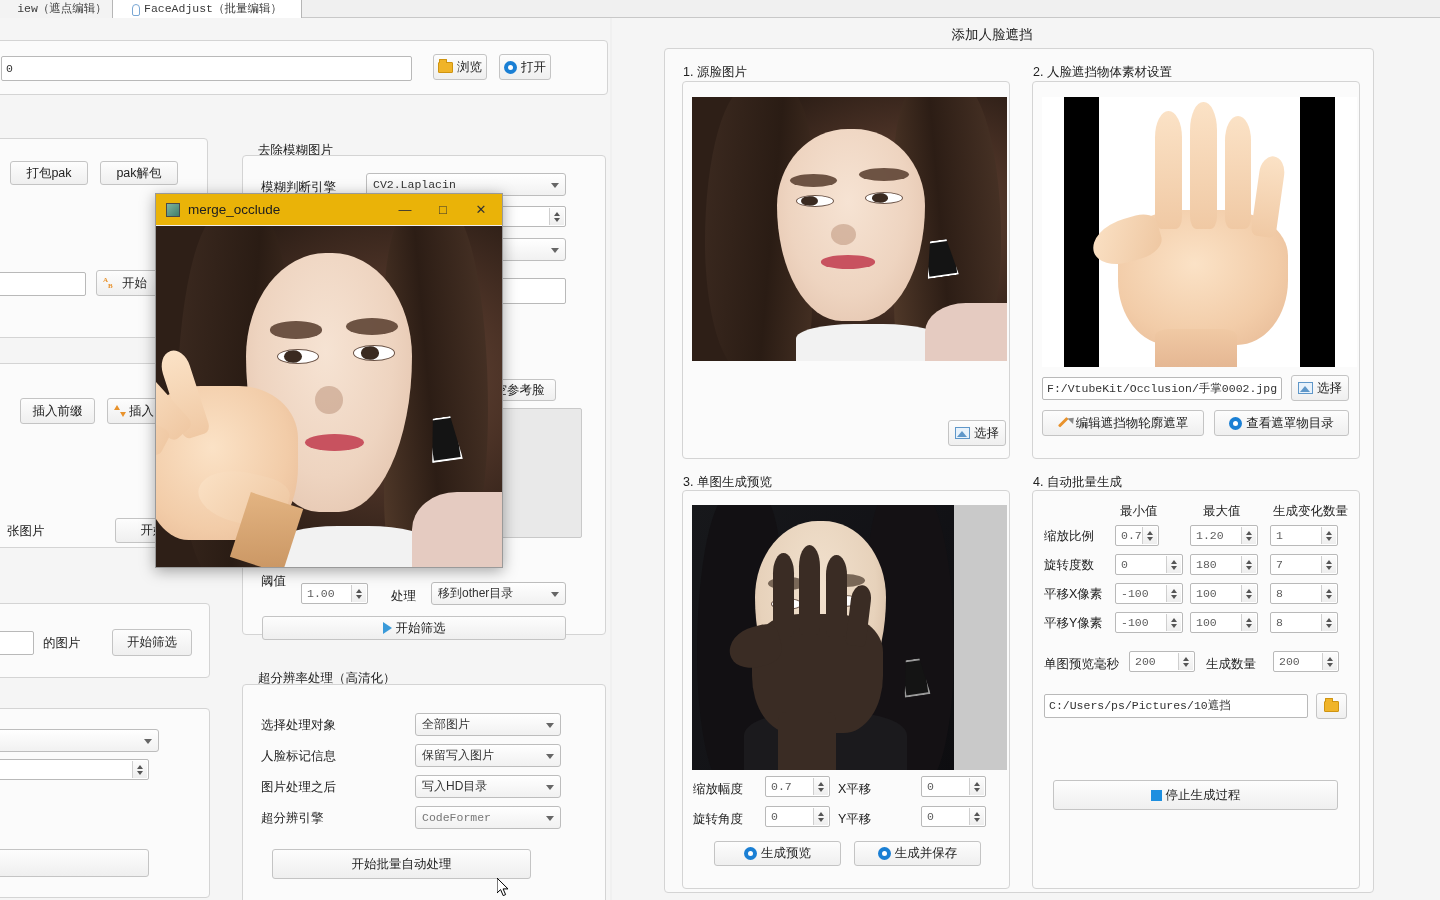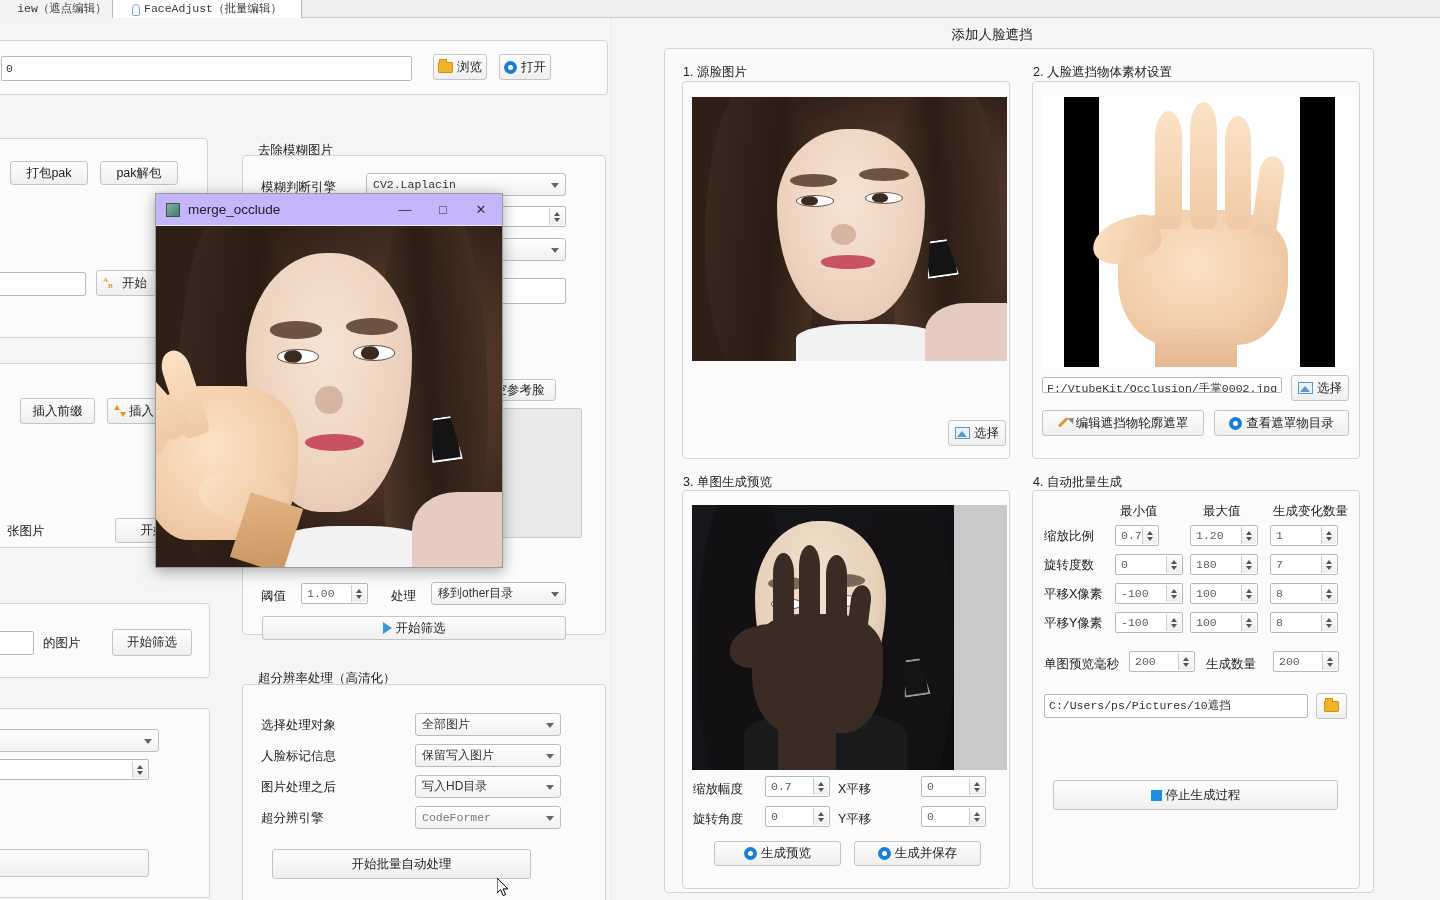--- a/index.html
+++ b/index.html
@@ -132,21 +132,21 @@
       border-radius:48% 48% 44% 44%/40% 40% 60% 60%;}
   .dk-body{position:absolute;left:20%;bottom:0;width:62%;height:22%;background:#1b1a1d;border-radius:40% 40% 0 0;}
   .sil-palm{position:absolute;left:23%;top:41%;width:50%;height:45%;background:#3a2c24;
       border-radius:36% 36% 30% 30%/32% 32% 48% 48%;}
   .sil-finger{position:absolute;background:#3a2c24;border-radius:50% 50% 20% 20%/24% 24% 8% 8%;}
   .sil-thumb{position:absolute;background:#3a2c24;border-radius:60% 30% 40% 50%;}
 
   
   #floatwin{position:absolute;left:155px;top:193px;width:348px;height:375px;
      background:#fff;border:1px solid #9a9a9a;box-shadow:0 3px 14px rgba(0,0,0,.35);}
-  #floatwin .tbar{height:32px;display:flex;align-items:center;padding:0 2px 0 10px;background:#c4b5fd;border-bottom:1px solid #eee;}
+  #floatwin .tbar{height:32px;display:flex;align-items:center;padding:0 2px 0 10px;background:#eab308;border-bottom:1px solid #eee;}
   .wicon{width:14px;height:14px;background:linear-gradient(135deg,#7fb3a0,#3f7f6b);border:1px solid #4a4a4a;margin-right:8px;}
   .wtitle{font-size:13.5px;color:#202020;flex:1;}
   .wbtn{width:38px;height:30px;display:flex;align-items:center;justify-content:center;color:#333;font-size:13px;}
 
   #cursor{position:absolute;left:497px;top:878px;width:13px;height:19px;}
 </style>
 </head>
 <body>
 
 <div id="tabbar">
@@ -241,21 +241,21 @@
       <span class="btns">
           <i class="up"></i>
           <i class="dn"></i>
         </span>
     </div>
     <div class="combo" style="position:absolute;left:123px;top:82px;width:200px;">
       <span class="arw"></span>
     </div>
     <div class="tinput" style="position:absolute;left:123px;top:122px;width:200px;height:26px;"></div>
 
-    <div class="lbl" style="position:absolute;left:18px;top:432px;">阈值</div>
+    <div class="lbl" style="position:absolute;left:18px;top:417px;">阈值</div>
     <div class="spin" style="position:absolute;left:58px;top:427px;width:67px;">
       <span class="val">1.00</span>
       <span class="btns">
           <i class="up"></i>
           <i class="dn"></i>
         </span>
     </div>
     <div class="lbl" style="position:absolute;left:148px;top:432px;">处理</div>
     <div class="combo" style="position:absolute;left:188px;top:426px;width:135px;">
       <span>移到other目录</span>
@@ -389,21 +389,21 @@
         <div style="position:absolute;inset:0;">
           <div class="palm"></div>
           <div class="finger" style="left:36%;top:5%;width:8.5%;height:44%;"></div>
           <div class="finger" style="left:47%;top:2%;width:8.5%;height:47%;"></div>
           <div class="finger" style="left:58%;top:7%;width:8.5%;height:42%;"></div>
           <div class="finger" style="left:68%;top:22%;width:8%;height:30%;transform:rotate(8deg);"></div>
           <div class="thumb" style="left:16%;top:45%;width:22%;height:16%;transform:rotate(-16deg);"></div>
           <div style="position:absolute;left:36%;bottom:0;width:26%;height:14%;background:linear-gradient(#f0c9a4,#e5b793);border-radius:18% 18% 0 0;"></div>
         </div>
       </div>
-      <div class="tinput" style="position:absolute;left:9px;top:295px;width:240px;height:16px;line-height:21px;">F:/VtubeKit/Occlusion/手掌0002.jpg</div>
+      <div class="tinput" style="position:absolute;left:9px;top:295px;width:240px;height:23px;line-height:21px;">F:/VtubeKit/Occlusion/手掌0002.jpg</div>
       <div class="btn" style="position:absolute;left:258px;top:293px;width:58px;height:26px;">
         <span class="ic-pic"></span>
         <span>选择</span>
       </div>
       <div class="btn" style="position:absolute;left:9px;top:328px;width:162px;height:26px;">
         <span class="ic-pencil"></span>
         <span>编辑遮挡物轮廓遮罩</span>
       </div>
       <div class="btn" style="position:absolute;left:181px;top:328px;width:135px;height:26px;">
         <span class="ic-eye"></span>

